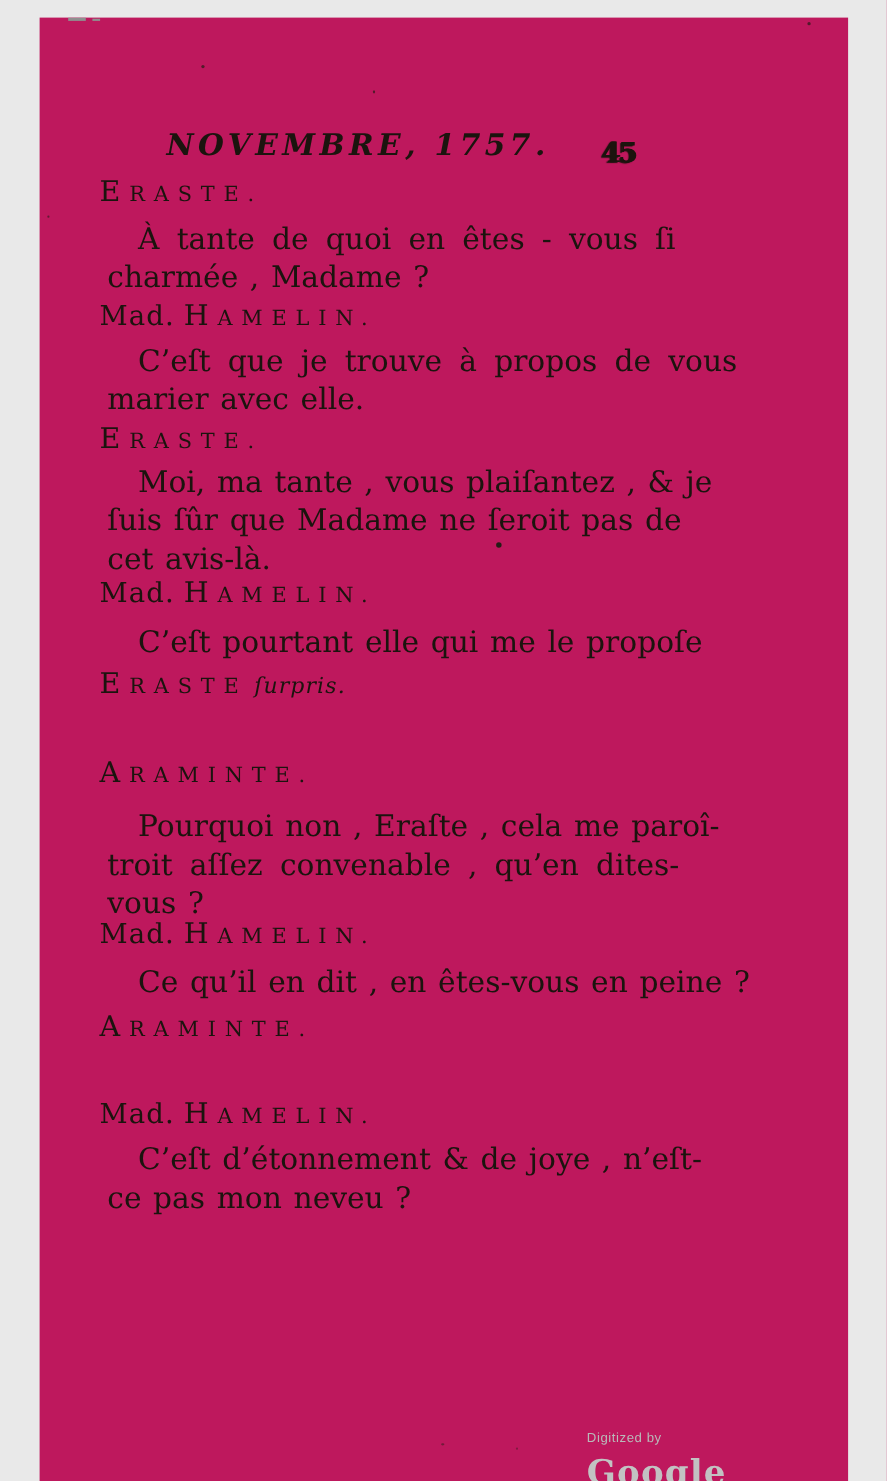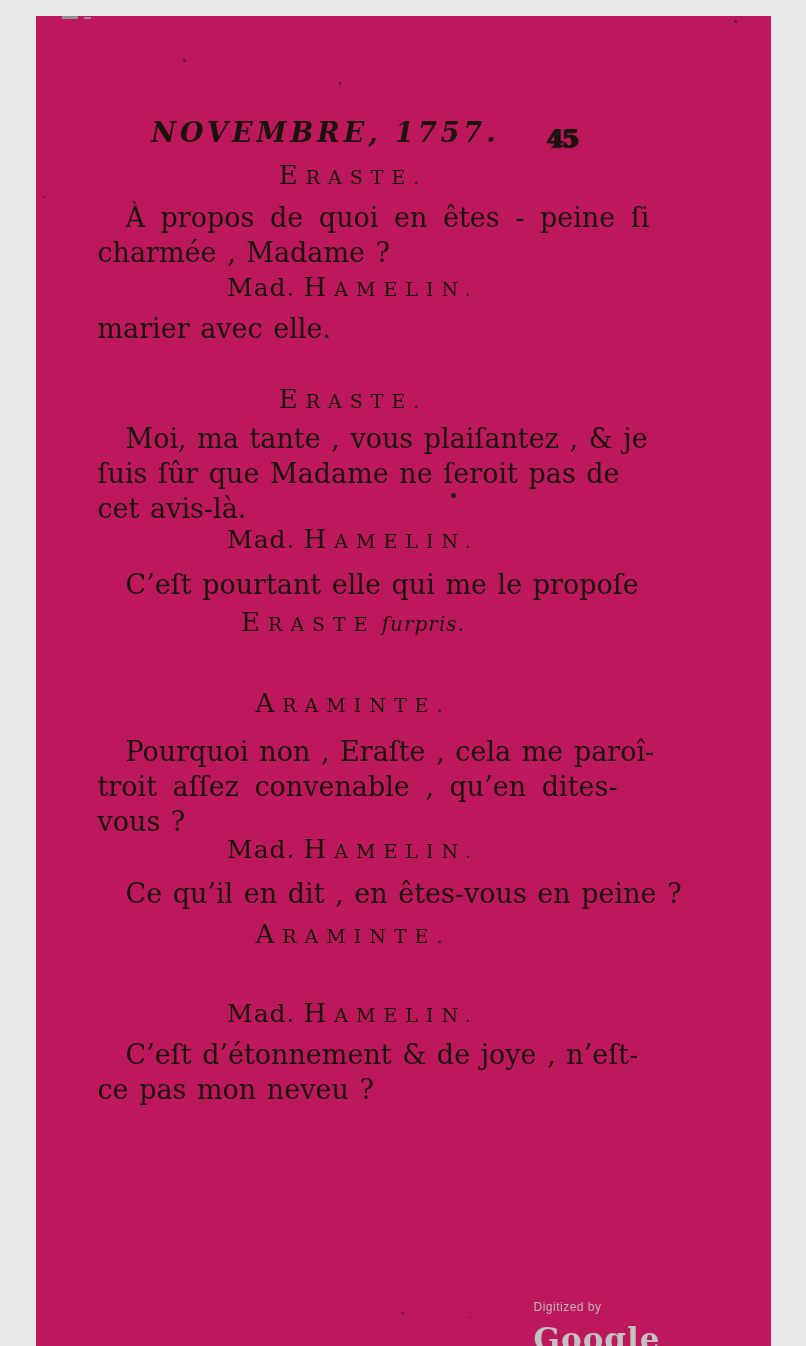--- a/index.html
+++ b/index.html
@@ -22,21 +22,21 @@
   }
   .pagehead-num{
     position:absolute;left:511px;top:108px;
     font-weight:bold;font-size:25px;
     text-shadow:1px 0 0 #1b140e,-1px 1px 1px #1b140e;
     letter-spacing:-2px;
   }
   
   .speaker{
     position:absolute;left:55px;width:525px;
-    text-align:center;white-space:nowrap;
+    white-space:nowrap;
   }
   .speaker .pref{font-size:25px;letter-spacing:1px;margin-right:8px;}
   .speaker .caps{
     display:inline-block;
     font-size:19px;letter-spacing:8px;
   }
   .speaker .caps::first-letter{font-size:26px;}
   .speaker .dir{font-style:italic;font-size:20px;letter-spacing:1px;margin-left:6px;}
   
   .para{position:absolute;left:62px;width:545px;}
@@ -73,29 +73,30 @@
 <div class="scan">
 
   <div class="pagehead-date">NOVEMBRE, 1757.</div>
   <div class="pagehead-num">45</div>
 
   <div class="speaker" style="top:144px">
     <span class="caps">ERASTE.</span>
   </div>
 
   <div class="para" style="top:184px">
-    <div class="line ind wide">À propos de quoi en êtes - peine ſi</div>
+    <div class="line ind wide">À tante de quoi en êtes - vous ſi</div>
     <div class="line">charmée , Madame ?</div>
   </div>
 
   <div class="speaker" style="top:256px">
     <span class="pref">Mad.</span><span class="caps">HAMELIN.</span>
   </div>
 
   <div class="para" style="top:295px">
+    <div class="line ind wide">C’eſt que je trouve à propos de vous</div>
     <div class="line">marier avec elle.</div>
   </div>
 
   <div class="speaker" style="top:368px">
     <span class="caps">ERASTE.</span>
   </div>
 
   <div class="para" style="top:405px">
     <div class="line ind">Moi, ma tante , vous plaiſantez , &amp; je</div>
     <div class="line">ſuis ſûr que Madame ne ſeroit pas de</div>

